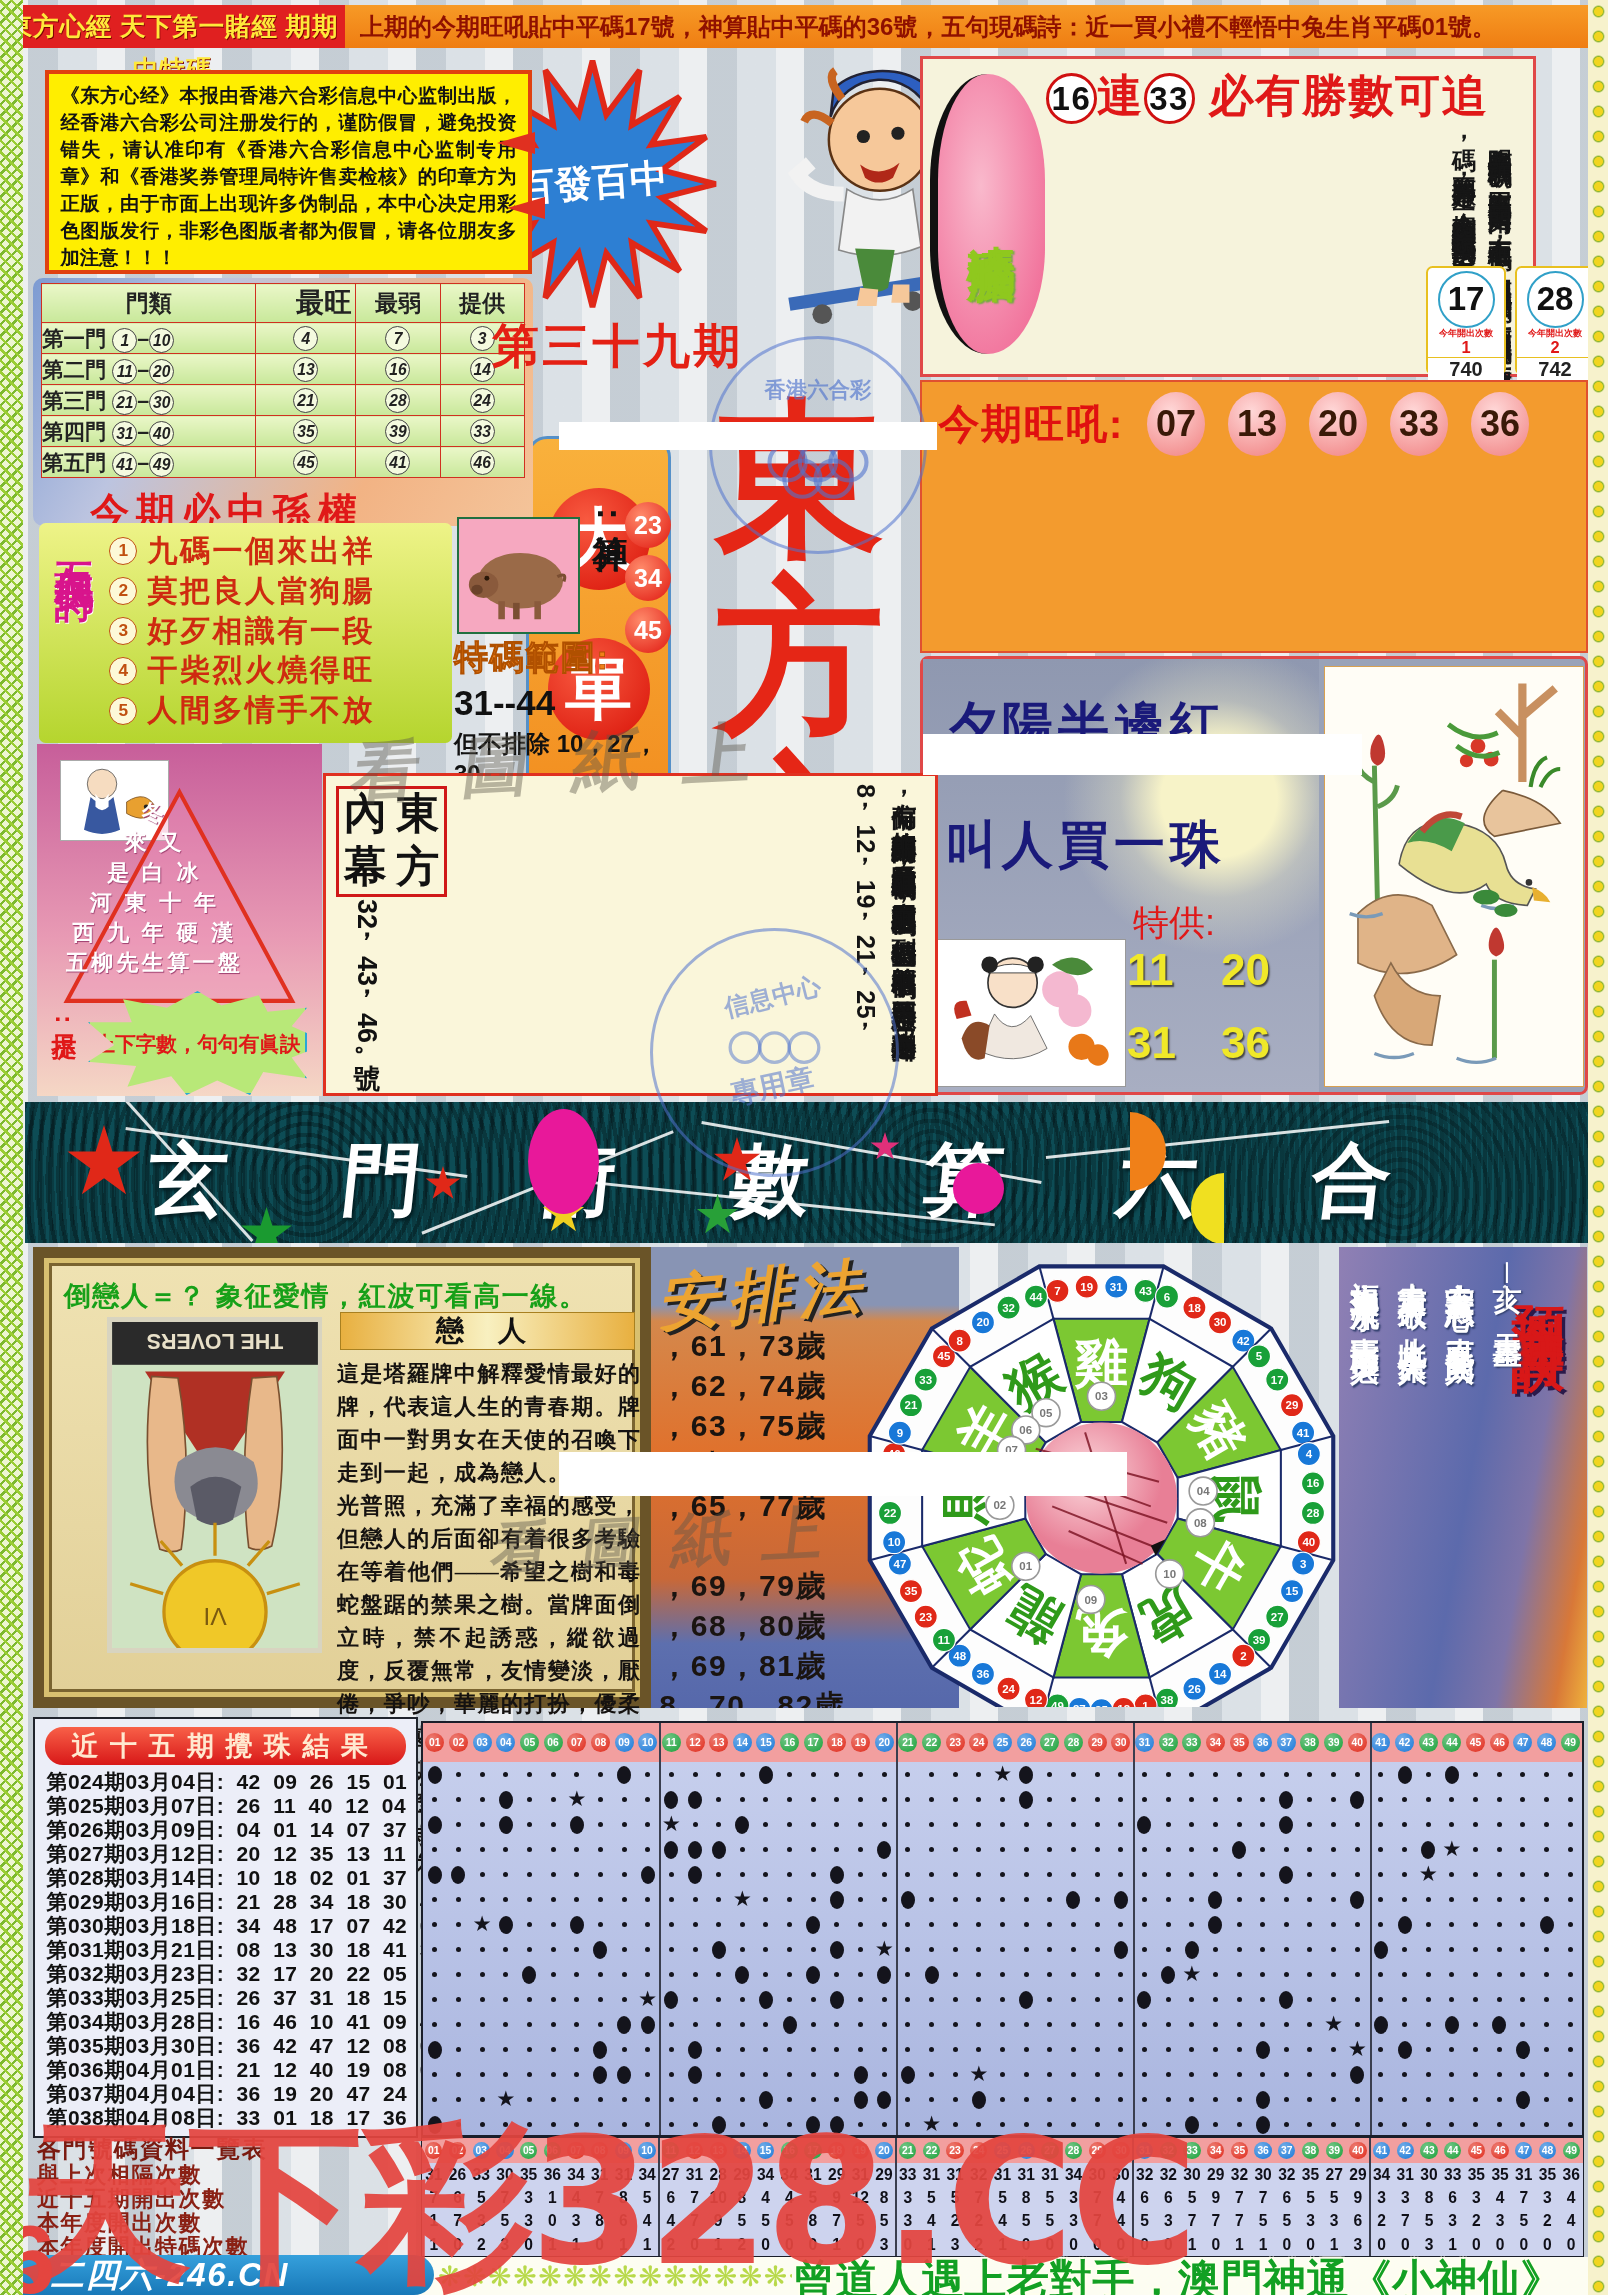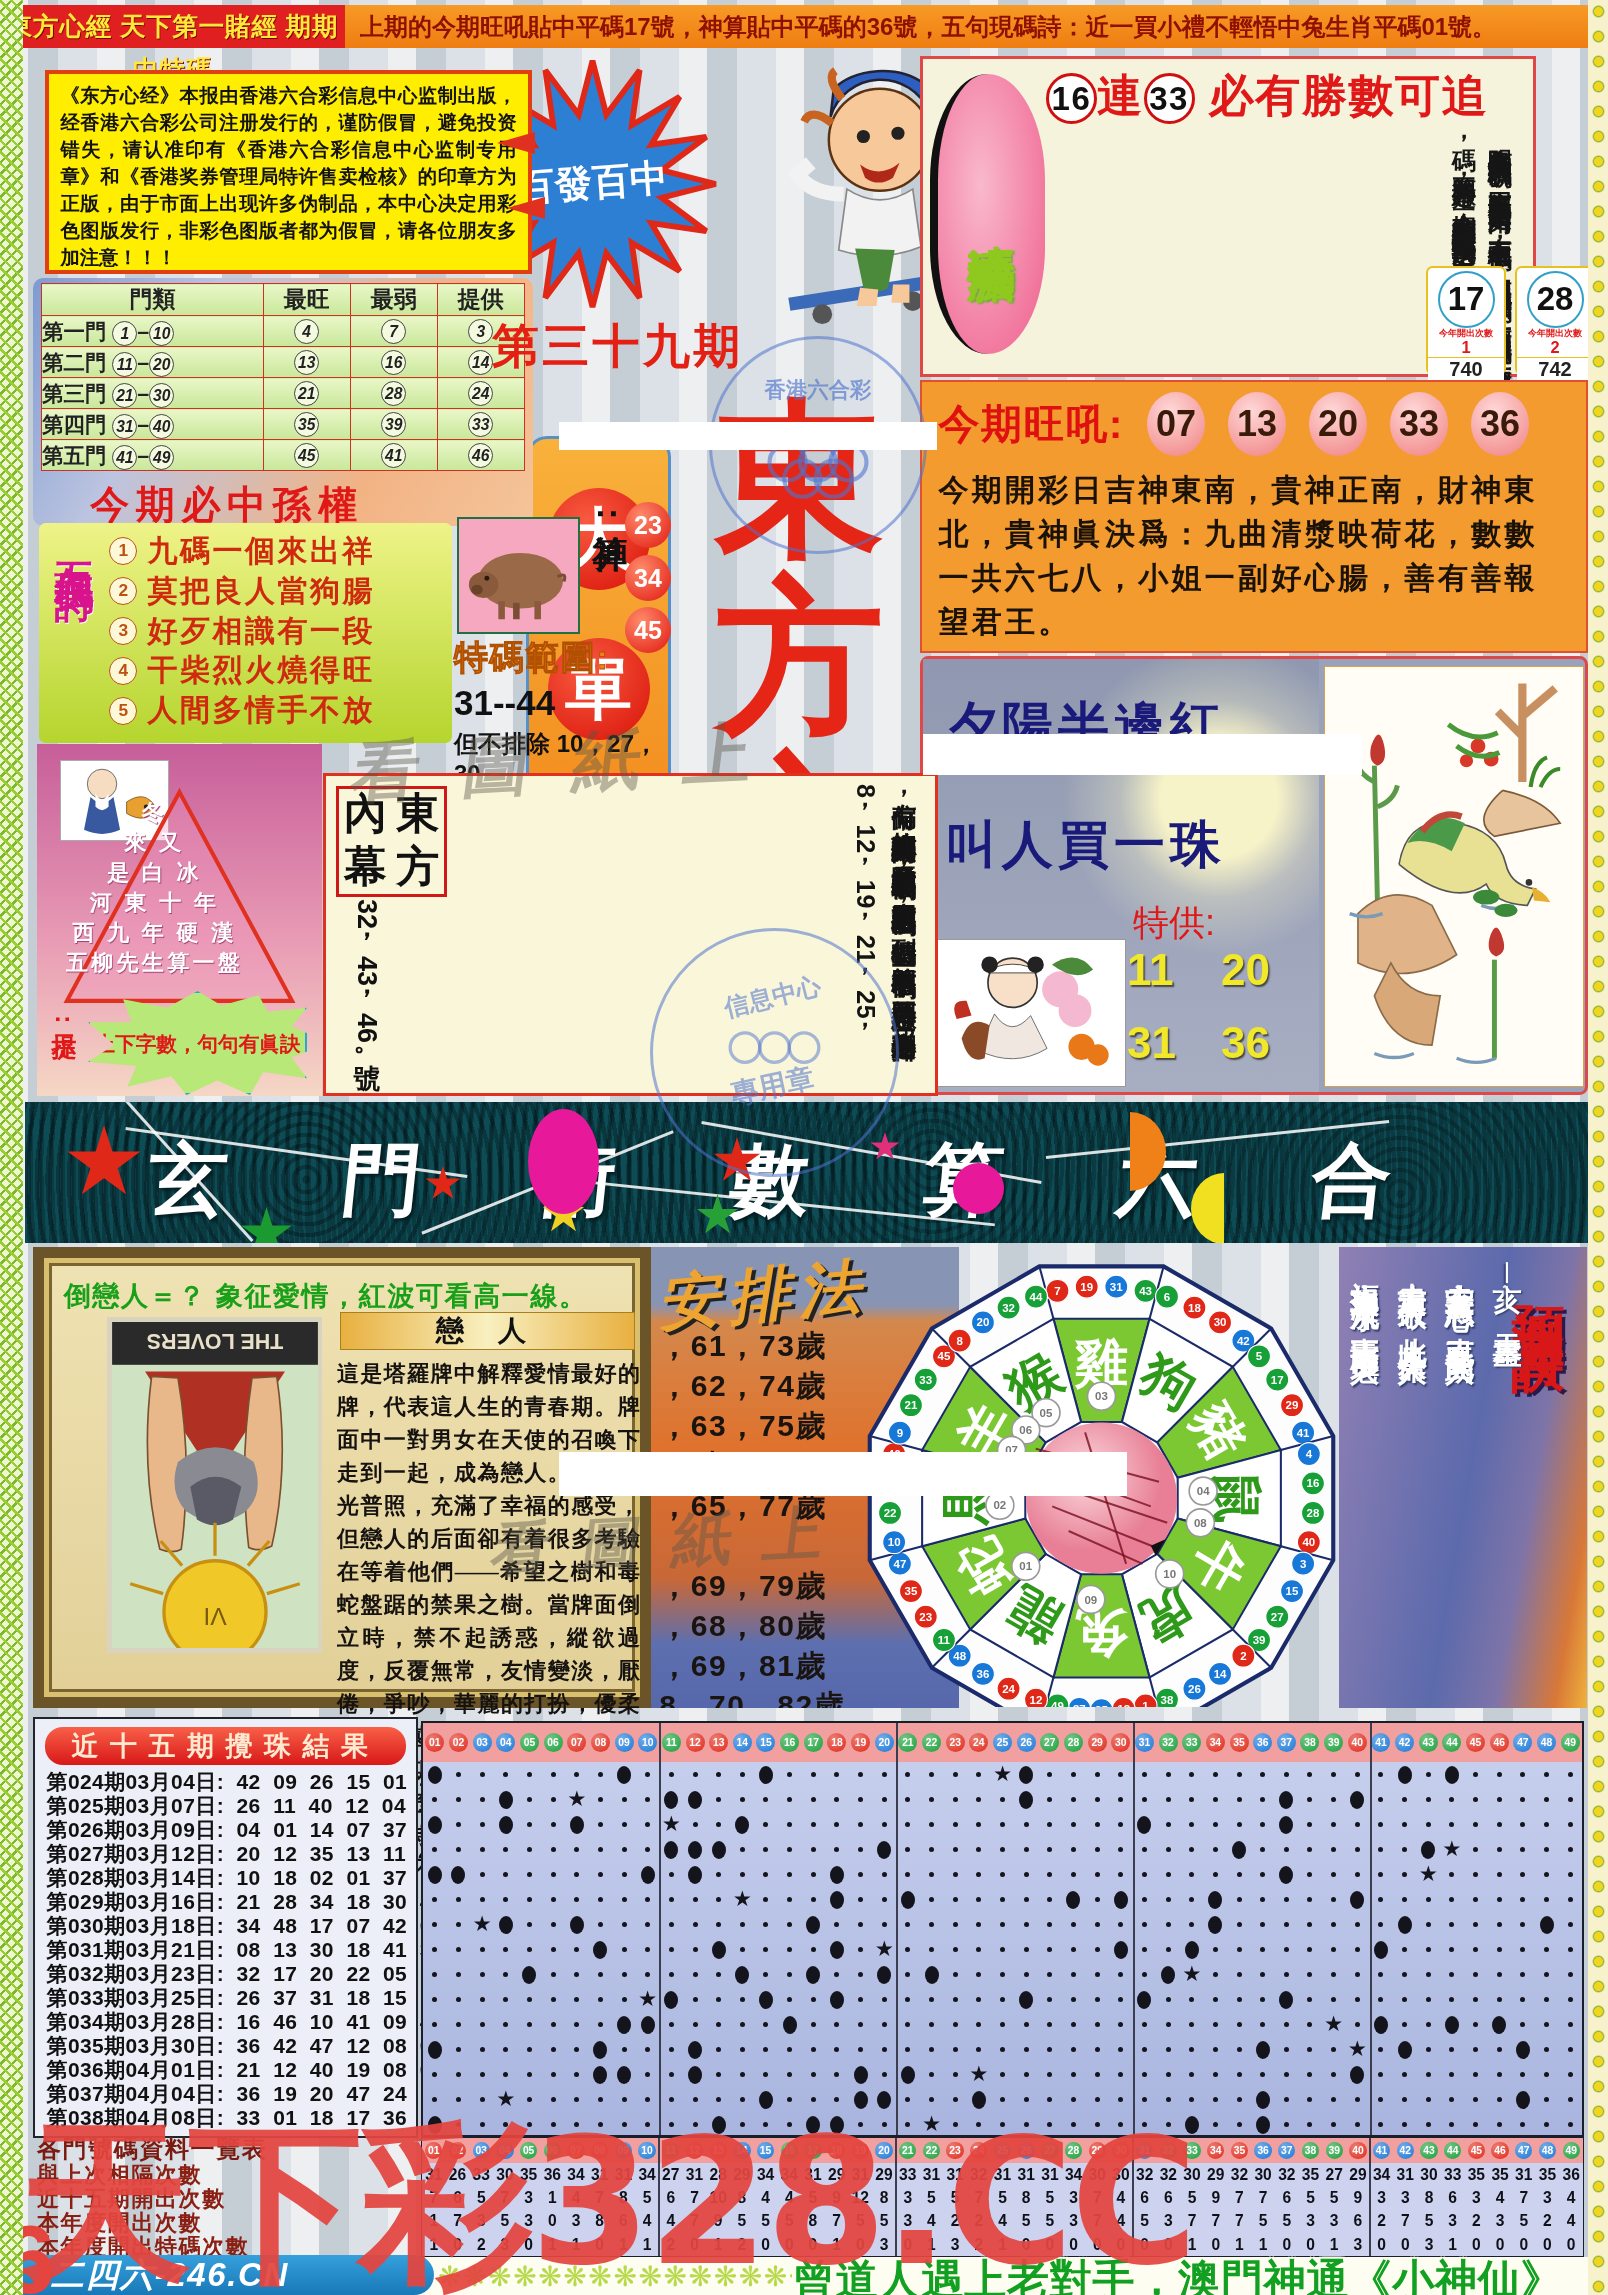--- a/index.html
+++ b/index.html
@@ -152,21 +152,21 @@
 
   <div class="abs" id="notice">《东方心经》本报由香港六合彩信息中心监制出版，经香港六合彩公司注册发行的，谨防假冒，避免投资错失，请认准印有《香港六合彩信息中心监制专用章》和《香港奖券管理局特许售卖检核》的印章方为正版，由于市面上出现许多伪制品，本中心决定用彩色图版发行，非彩色图版者都为假冒，请各位朋友多加注意！！！</div>
   <div class="abs arrow" style="left:497px;top:132px"></div>
   <div class="abs arrow" style="left:507px;top:197px"></div>
 
   <div class="abs" id="analysis">
     <table id="antbl">
         <tbody id="analysis-rows">
           <tr>
             <td style="font-size: 23px;">門類</td>
-            <td style="font-size: 23px;">最旺</td>
+            <td style="font-size: 28px; text-align: right;">最旺</td>
             <td style="font-size: 23px;">最弱</td>
             <td style="font-size: 23px;">提供</td>
           </tr>
           <tr>
             <td class="gate">第一門 <i class="cn">1</i>–<i class="cn">10</i></td>
             <td><i class="cn">4</i></td>
             <td><i class="cn">7</i></td>
             <td><i class="cn">3</i></td>
           </tr>
           <tr>
@@ -326,21 +326,20 @@
           <div class="big">28</div>
           <div class="lbl">今年開出次數</div>
           <div class="cnt">2</div>
           <div class="tot">742</div>
         </div>
       </div>
   </div>
 
   <div class="abs" id="wanghou">
     <span id="wh-title">今期旺吼:</span><span id="wanghou-balls"><span class="whball">07</span><span class="whball">13</span><span class="whball">20</span><span class="whball">33</span><span class="whball">36</span></span>
-    <div id="wh-body">今期開彩日吉神東南，貴神正南，財神東北，貴神眞決爲：九曲清漿映荷花，數數一共六七八，小姐一副好心腸，善有善報望君王。</div>
   </div>
 
   <div class="abs" id="sunset">
     <div id="sunset-left">
       <div id="ss2">叫人買一珠</div>
       <div id="ss1">夕陽半邊紅</div>
       <div id="tegong">特供:</div>
       <div id="tegong-nums">
           <span>11</span>
           <span>20</span>

